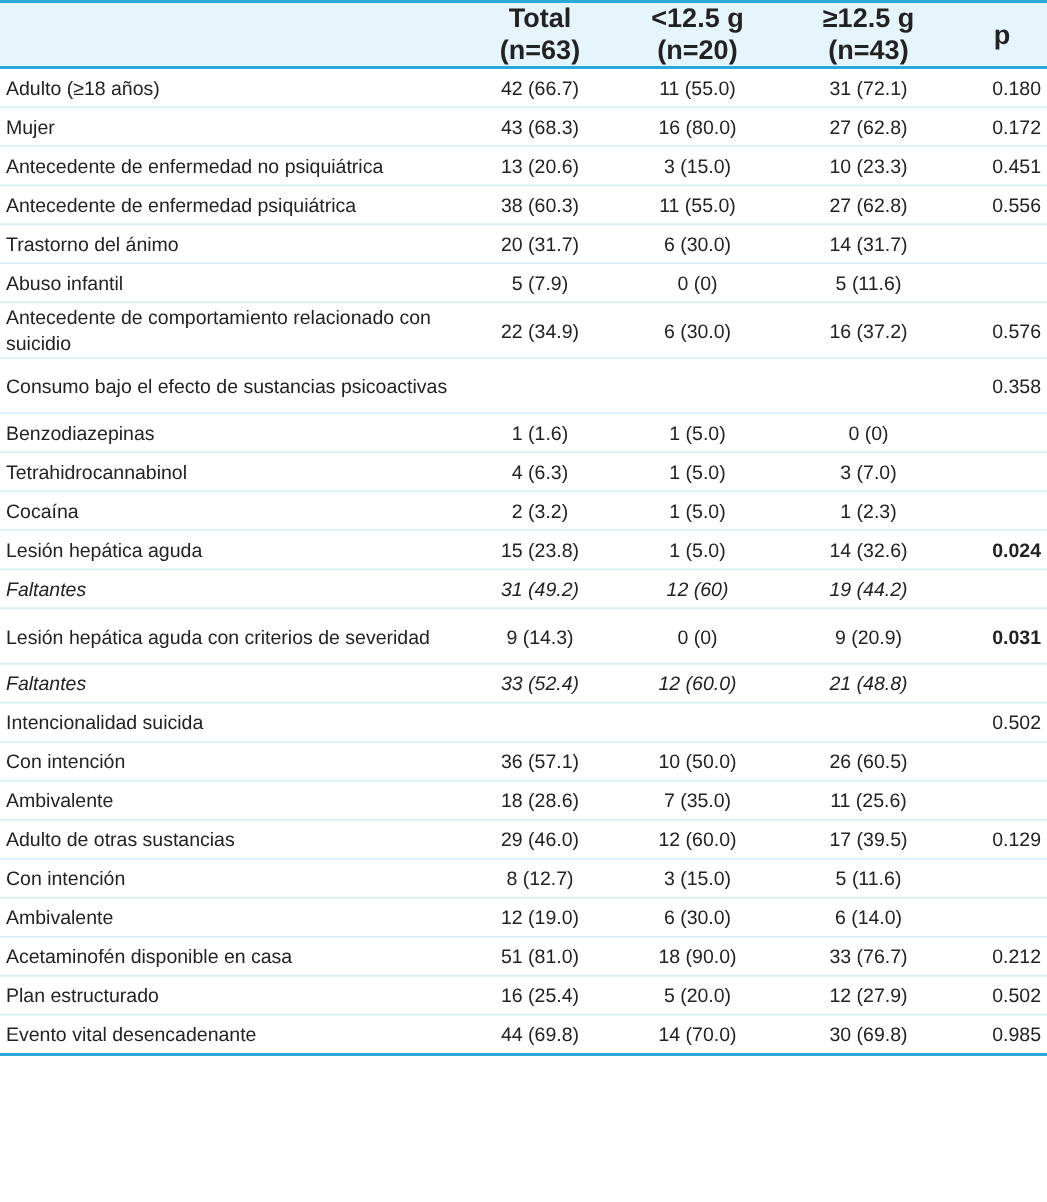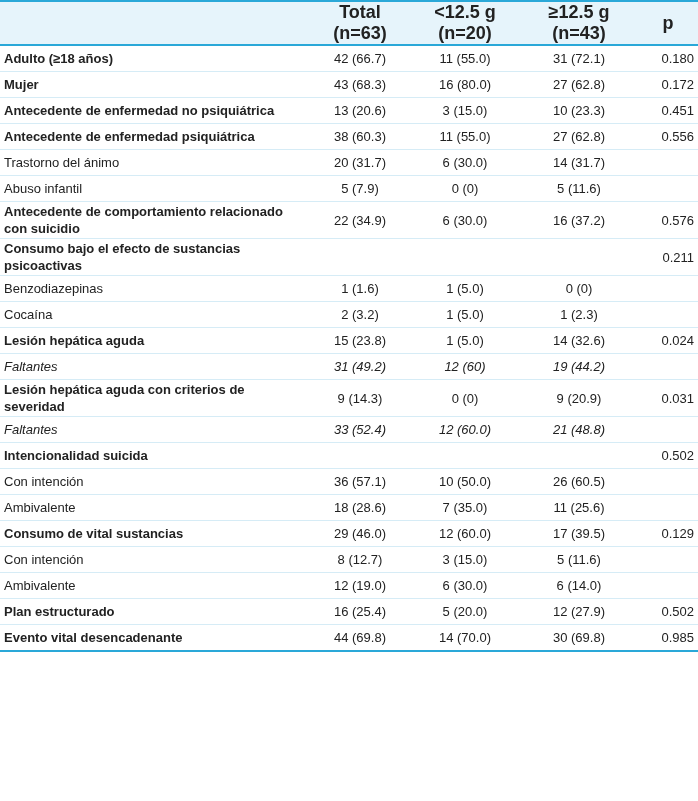--- a/index.html
+++ b/index.html
@@ -7,23 +7,23 @@
   table { border-collapse: collapse; width: 698px; font-size: 13px; table-layout: fixed; }
   thead tr { background: #e6f4fb; border-top: 2px solid #2aa8d8; border-bottom: 2px solid #2aa8d8; }
   th { font-weight: bold; height: 29px; padding: 0 4px; text-align: center; font-size: 18px; }
   tbody tr { border-bottom: 1px solid #d6ecf6; }
   tbody tr:last-child { border-bottom: 2px solid #2aa8d8; }
   td { padding: 0 4px; height: 25px; vertical-align: middle; line-height: 17px; }
   tr.tall td { height: 36px; }
   td.label { padding-left: 4px; }
   td.c1, td.c2, td.c3 { text-align: center; }
   td.p { text-align: right; }
-  tr.bold td.label { font-weight: bold; }
+  tr.bold td.label { font-weight: normal; }
   tr.italic td { font-style: italic; }
-  td.p.sig { font-weight: normal; }
+  td.p.sig { font-weight: bold; }
   col.c0 { width: 310px; }
   col.c1 { width: 100px; }
   col.c2 { width: 110px; }
   col.c3 { width: 118px; }
   col.c4 { width: 60px; }
 </style>
 </head>
 <body>
 
 <table>
@@ -91,27 +91,34 @@
         <td class="c1">22 (34.9)</td>
         <td class="c2">6 (30.0)</td>
         <td class="c3">16 (37.2)</td>
         <td class="p">0.576</td>
       </tr>
       <tr class="bold tall">
         <td class="label">Consumo bajo el efecto de sustancias psicoactivas</td>
         <td class="c1"></td>
         <td class="c2"></td>
         <td class="c3"></td>
-        <td class="p">0.211</td>
+        <td class="p">0.358</td>
       </tr>
       <tr>
         <td class="label">Benzodiazepinas</td>
         <td class="c1">1 (1.6)</td>
         <td class="c2">1 (5.0)</td>
         <td class="c3">0 (0)</td>
+        <td class="p"></td>
+      </tr>
+      <tr>
+        <td class="label">Tetrahidrocannabinol</td>
+        <td class="c1">4 (6.3)</td>
+        <td class="c2">1 (5.0)</td>
+        <td class="c3">3 (7.0)</td>
         <td class="p"></td>
       </tr>
       <tr>
         <td class="label">Cocaína</td>
         <td class="c1">2 (3.2)</td>
         <td class="c2">1 (5.0)</td>
         <td class="c3">1 (2.3)</td>
         <td class="p"></td>
       </tr>
       <tr class="bold">
@@ -157,39 +164,46 @@
         <td class="p"></td>
       </tr>
       <tr>
         <td class="label">Ambivalente</td>
         <td class="c1">18 (28.6)</td>
         <td class="c2">7 (35.0)</td>
         <td class="c3">11 (25.6)</td>
         <td class="p"></td>
       </tr>
       <tr class="bold">
-        <td class="label">Consumo de vital sustancias</td>
+        <td class="label">Adulto de otras sustancias</td>
         <td class="c1">29 (46.0)</td>
         <td class="c2">12 (60.0)</td>
         <td class="c3">17 (39.5)</td>
         <td class="p">0.129</td>
       </tr>
       <tr>
         <td class="label">Con intención</td>
         <td class="c1">8 (12.7)</td>
         <td class="c2">3 (15.0)</td>
         <td class="c3">5 (11.6)</td>
         <td class="p"></td>
       </tr>
       <tr>
         <td class="label">Ambivalente</td>
         <td class="c1">12 (19.0)</td>
         <td class="c2">6 (30.0)</td>
         <td class="c3">6 (14.0)</td>
         <td class="p"></td>
+      </tr>
+      <tr class="bold">
+        <td class="label">Acetaminofén disponible en casa</td>
+        <td class="c1">51 (81.0)</td>
+        <td class="c2">18 (90.0)</td>
+        <td class="c3">33 (76.7)</td>
+        <td class="p">0.212</td>
       </tr>
       <tr class="bold">
         <td class="label">Plan estructurado</td>
         <td class="c1">16 (25.4)</td>
         <td class="c2">5 (20.0)</td>
         <td class="c3">12 (27.9)</td>
         <td class="p">0.502</td>
       </tr>
       <tr class="bold">
         <td class="label">Evento vital desencadenante</td>

